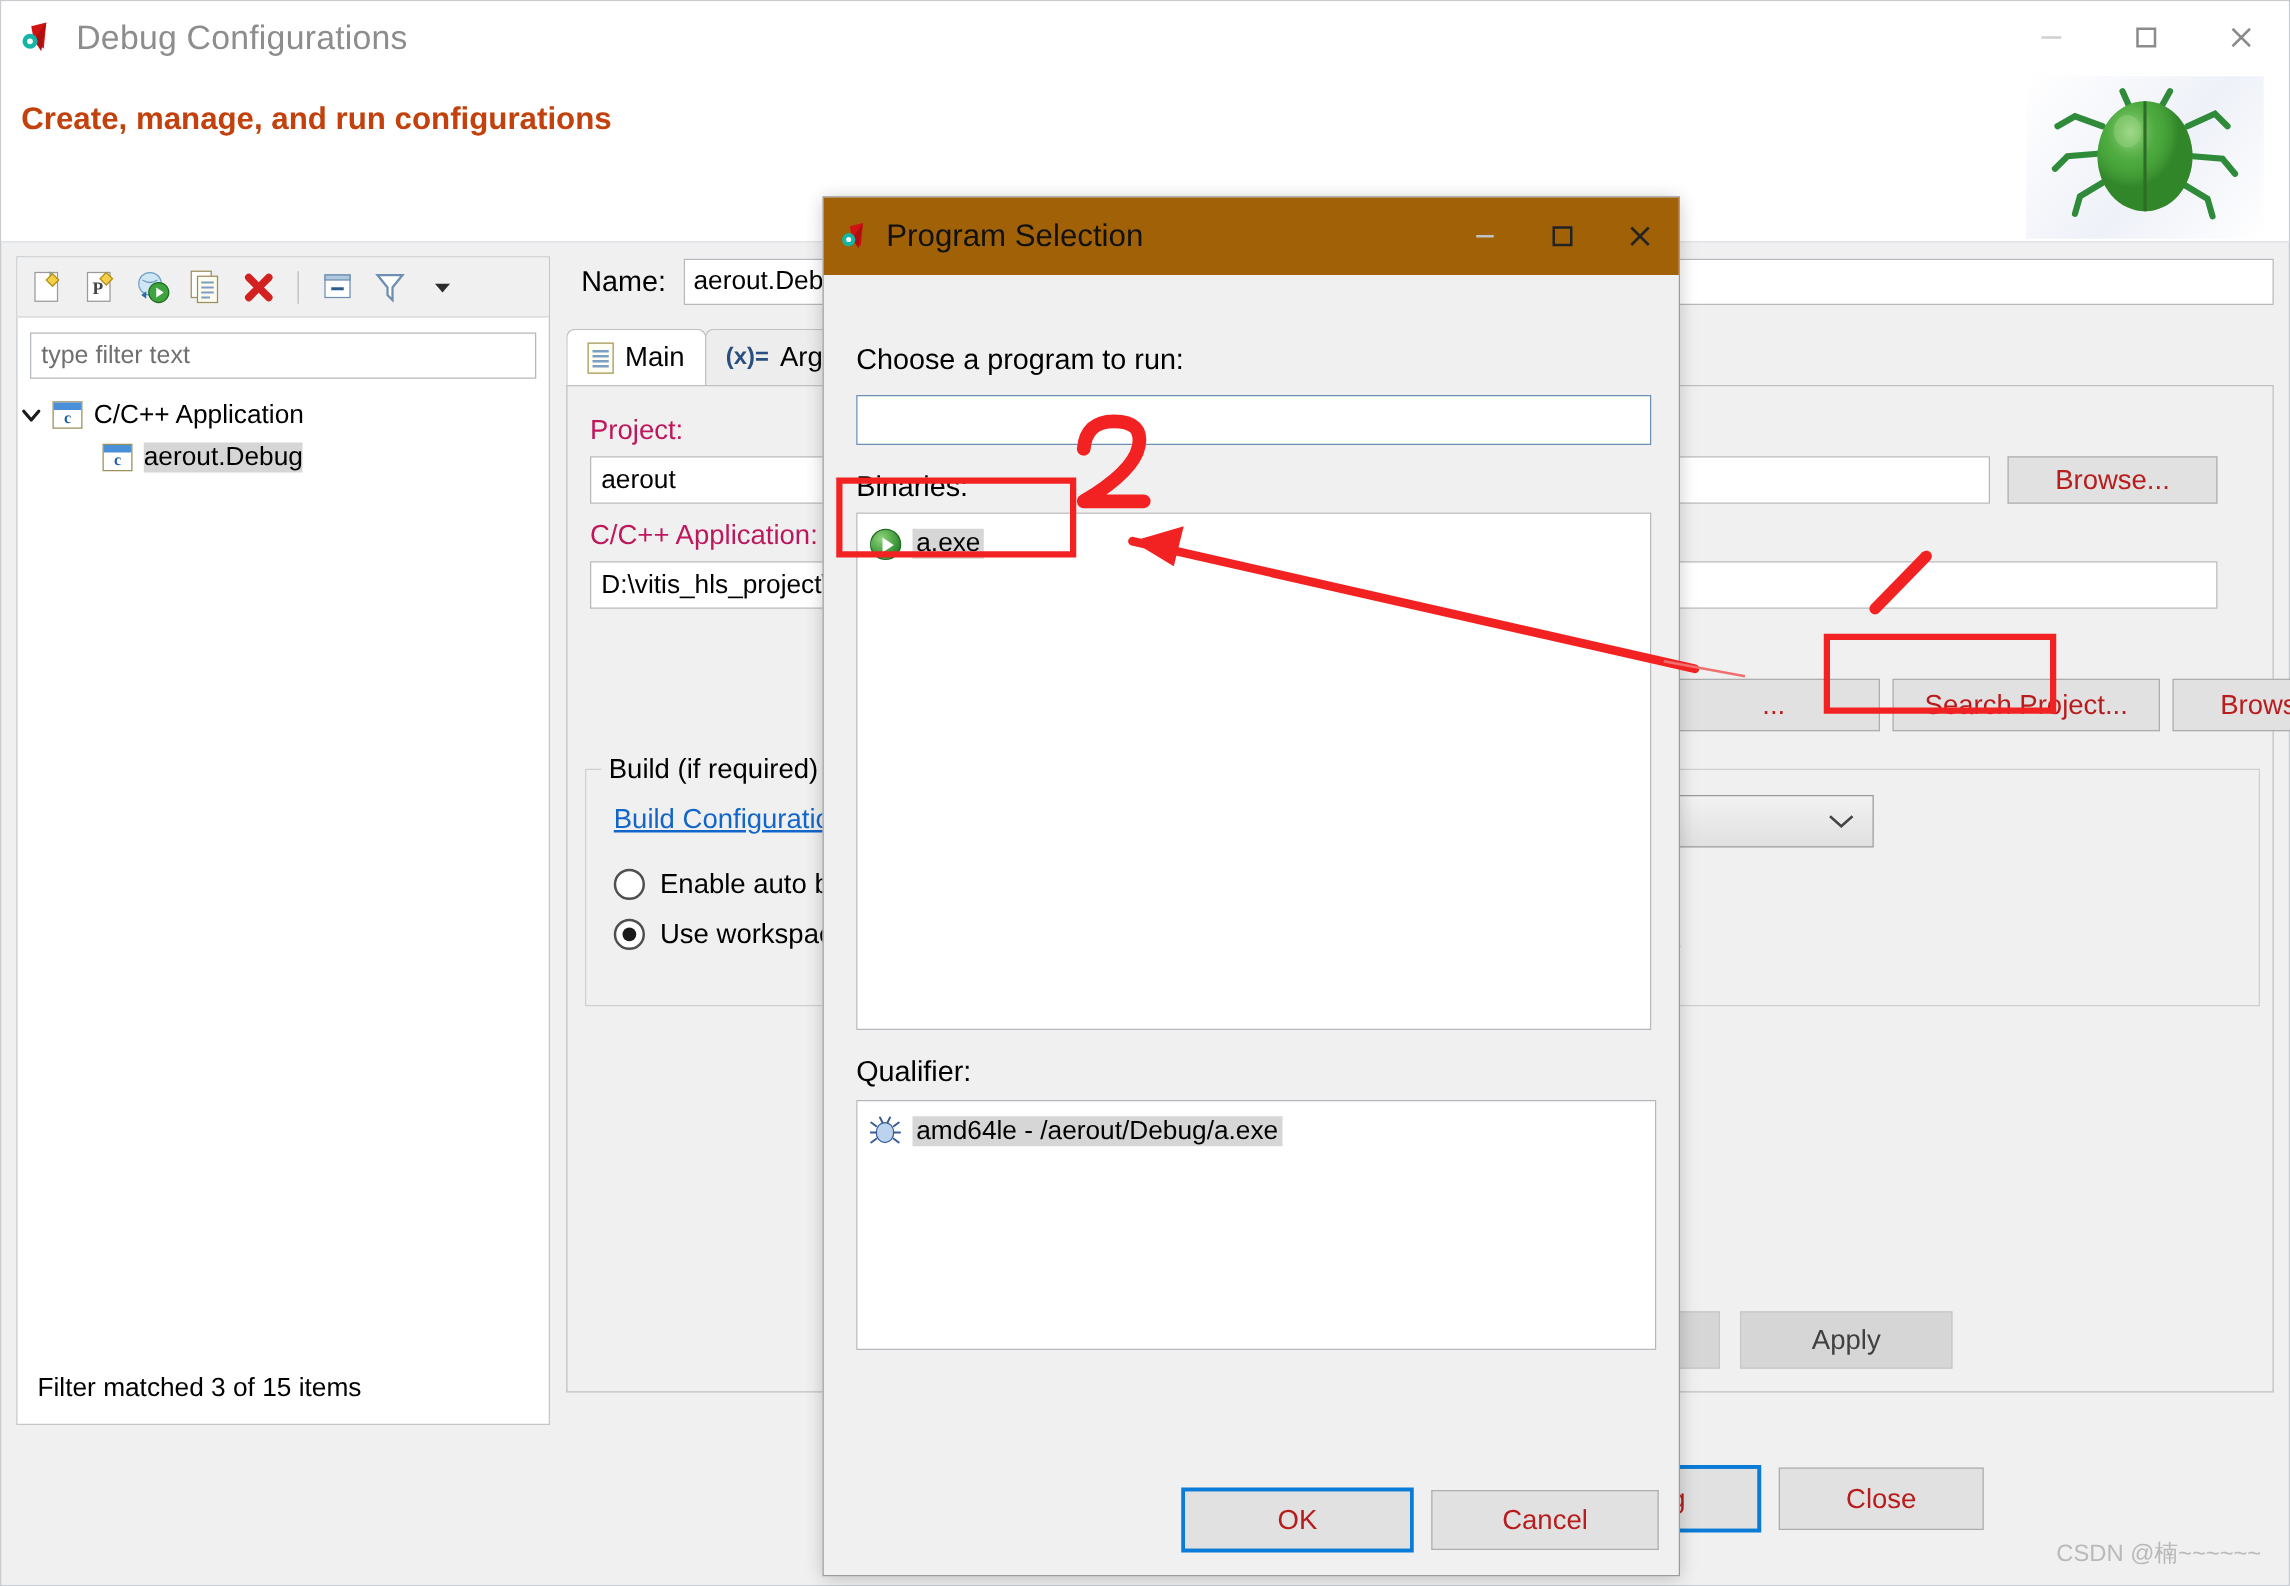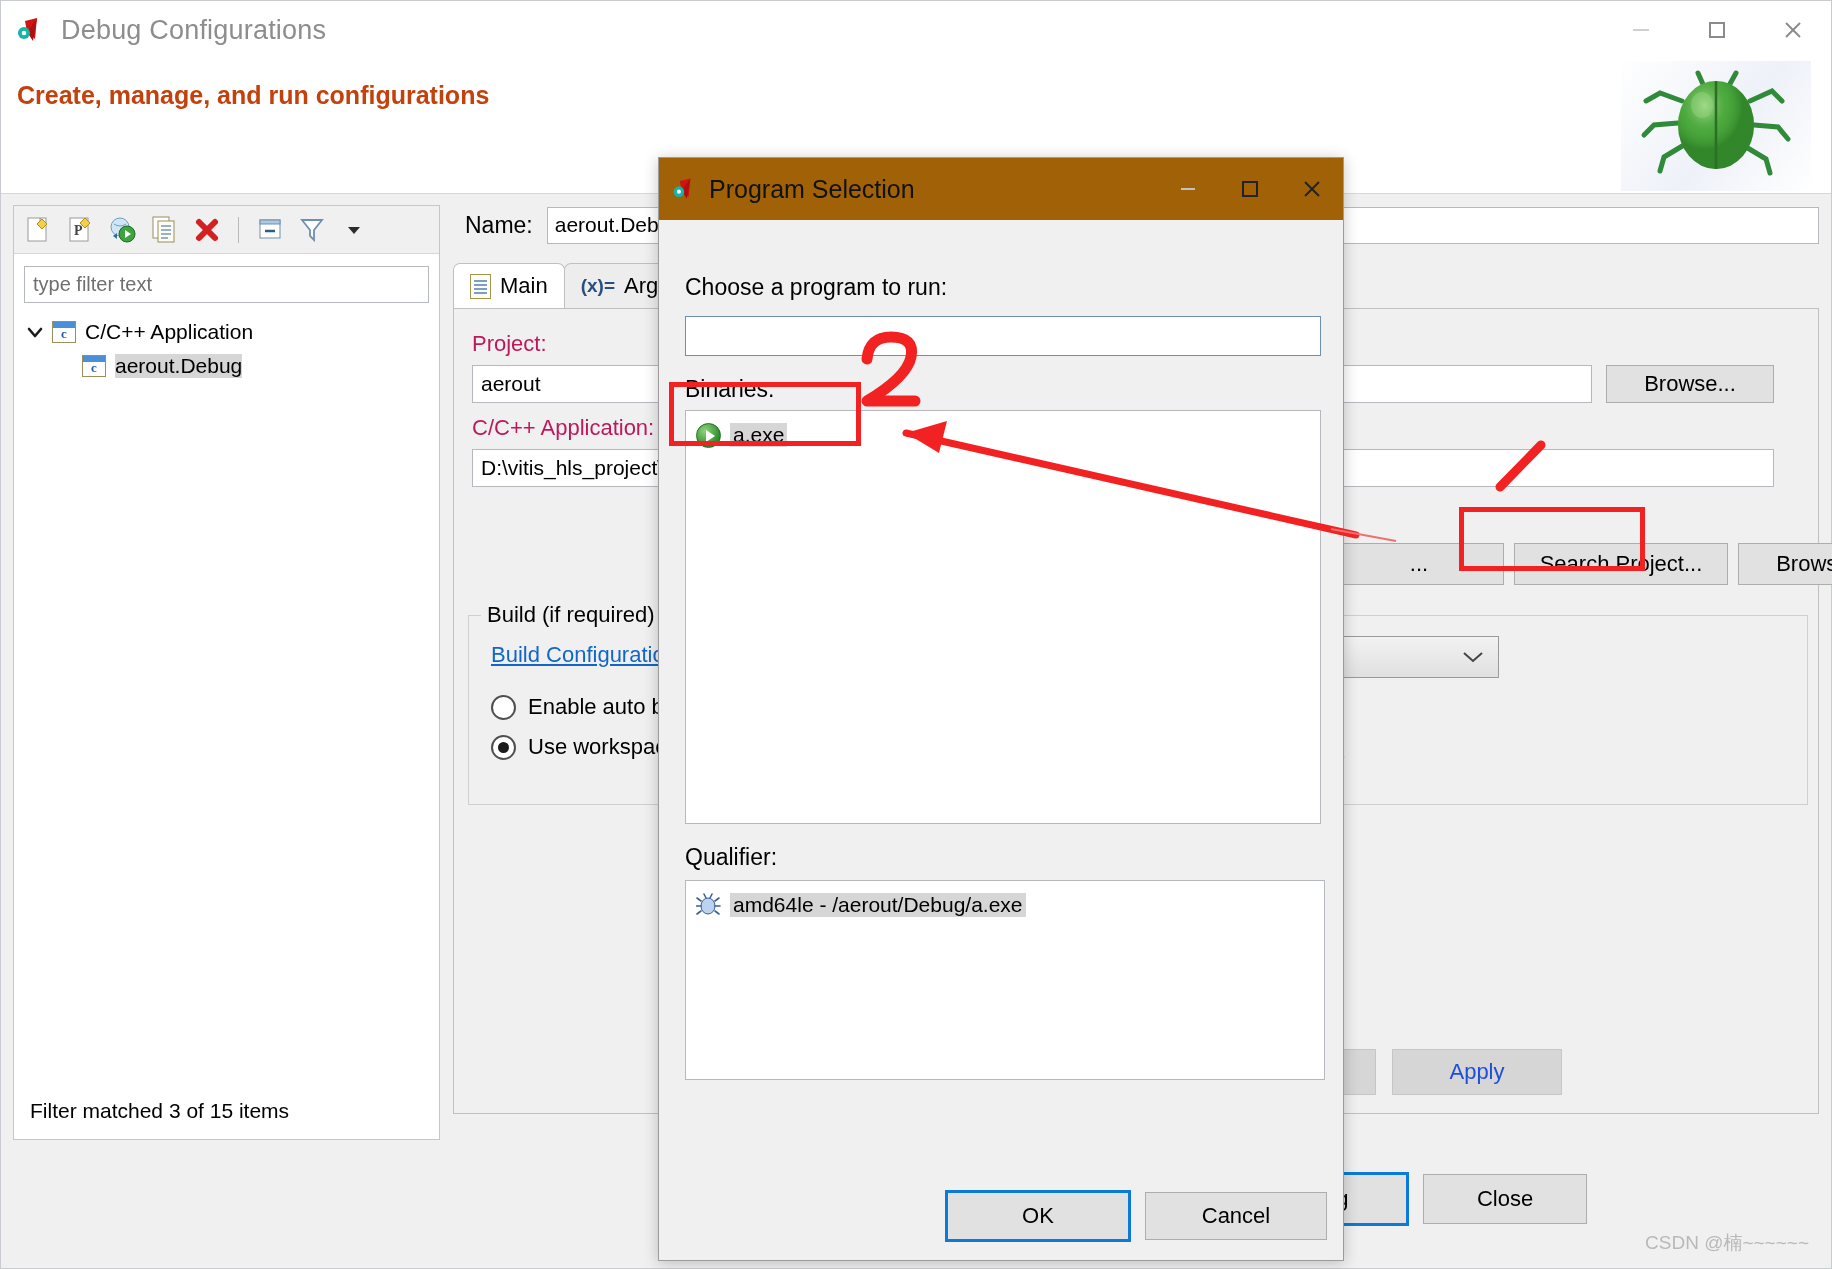--- a/index.html
+++ b/index.html
@@ -56,21 +56,21 @@
   }
   .tb-ico { width: 30px; height: 30px; position: relative; display: inline-block; }
   .tb-sep { width: 1px; height: 26px; background: #b9b9b9; margin: 0 4px; }
   .filterbox {
     margin: 12px 10px 0 10px; height: 37px;
     border: 1px solid #b5b9bd; background: #fff;
     display: flex; align-items: center; padding: 0 8px;
     font-size: 20px; color: #6f6f6f;
   }
   .tree { margin-top: 12px; font-size: 21px; color: #000; }
-  .tree-row { display: flex; align-items: center; height: 34px; padding-left: 10px; }
+  .tree-row { display: flex; align-items: center; height: 34px; padding-left: 0; }
   .tree-row.child { padding-left: 68px; }
   .tw { width: 22px; height: 22px; display: inline-flex; align-items: center; justify-content: center; margin-right: 6px; }
   .cicon {
     width: 24px; height: 22px; border: 1px solid #9a8f5b; background: #fff;
     position: relative; margin-right: 9px; flex: 0 0 auto;
   }
   .cicon:before {
     content: ""; position: absolute; left: 0; right: 0; top: 0; height: 6px;
     background: #4a90d9;
   }
@@ -121,23 +121,23 @@
     height: 806px; position: relative;
   }
   .fld-label { position: absolute; font-size: 22px; color: #be185d; }
   .fld-input {
     position: absolute; background: #fff; border: 1px solid #b5b9bd;
     height: 38px; display: flex; align-items: center; padding: 0 8px; font-size: 21px;
   }
   .btn {
     position: absolute; background: #e1e1e1; border: 1px solid #adadad;
     display: flex; align-items: center; justify-content: center;
-    font-size: 22px; color: #000000;
-  }
-  .btn.disabled { color: #1d4ed8; background: #d6d6d6; border-color: #c6c6c6; }
+    font-size: 22px; color: #b91c1c;
+  }
+  .btn.disabled { color: #404040; background: #d6d6d6; border-color: #c6c6c6; }
   .btn.focus { outline: 3px solid #0a7bd6; outline-offset: -1px; border-color:#0a7bd6; }
   .combo {
     position: absolute; background: linear-gradient(#f2f2f2,#e0e0e0);
     border: 1px solid #9a9a9a; height: 42px;
     display: flex; align-items: center; justify-content: flex-end; padding-right: 14px;
   }
   .group {
     position: absolute; border: 1px solid #cfcfcf;
   }
   .group-title {

